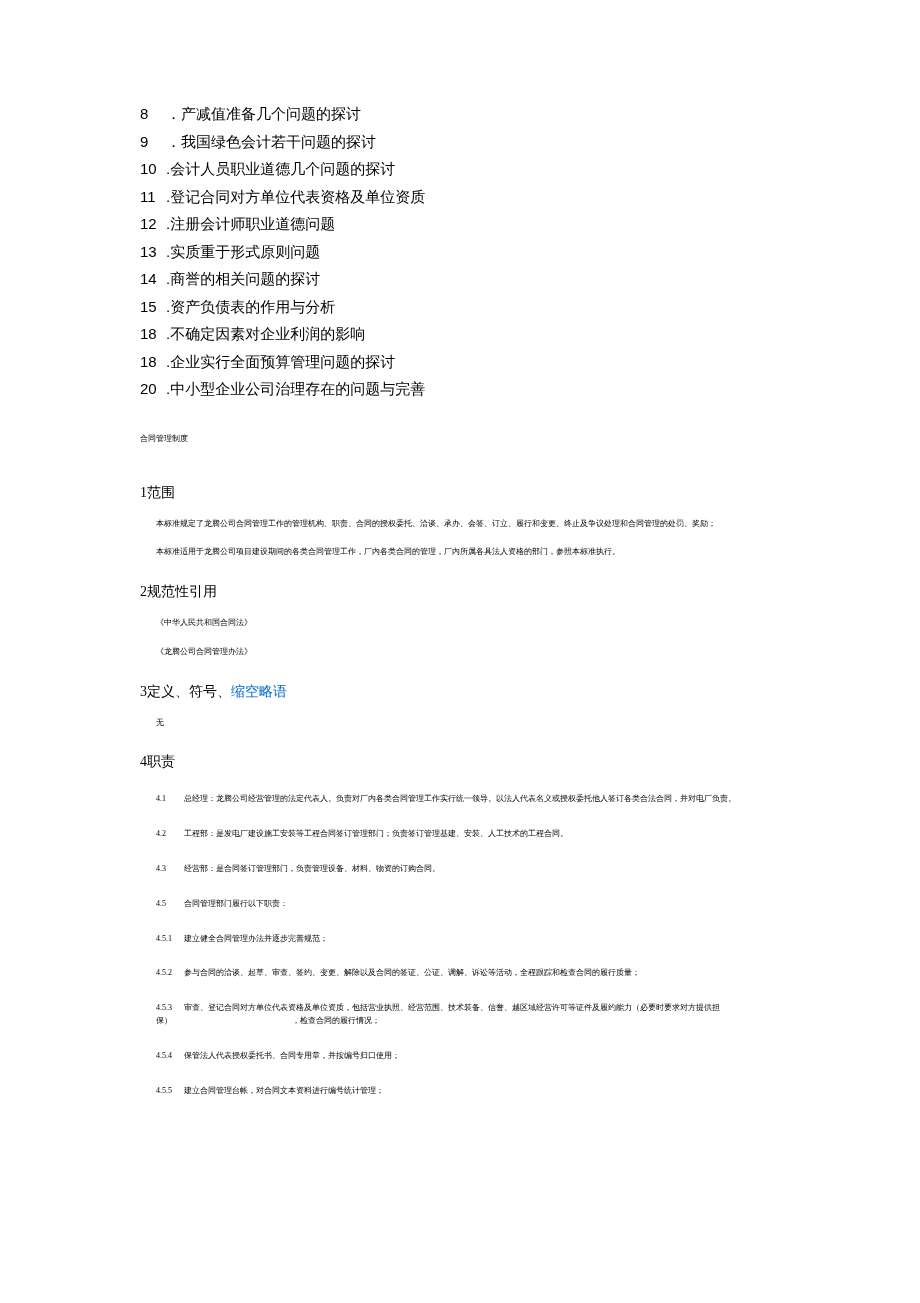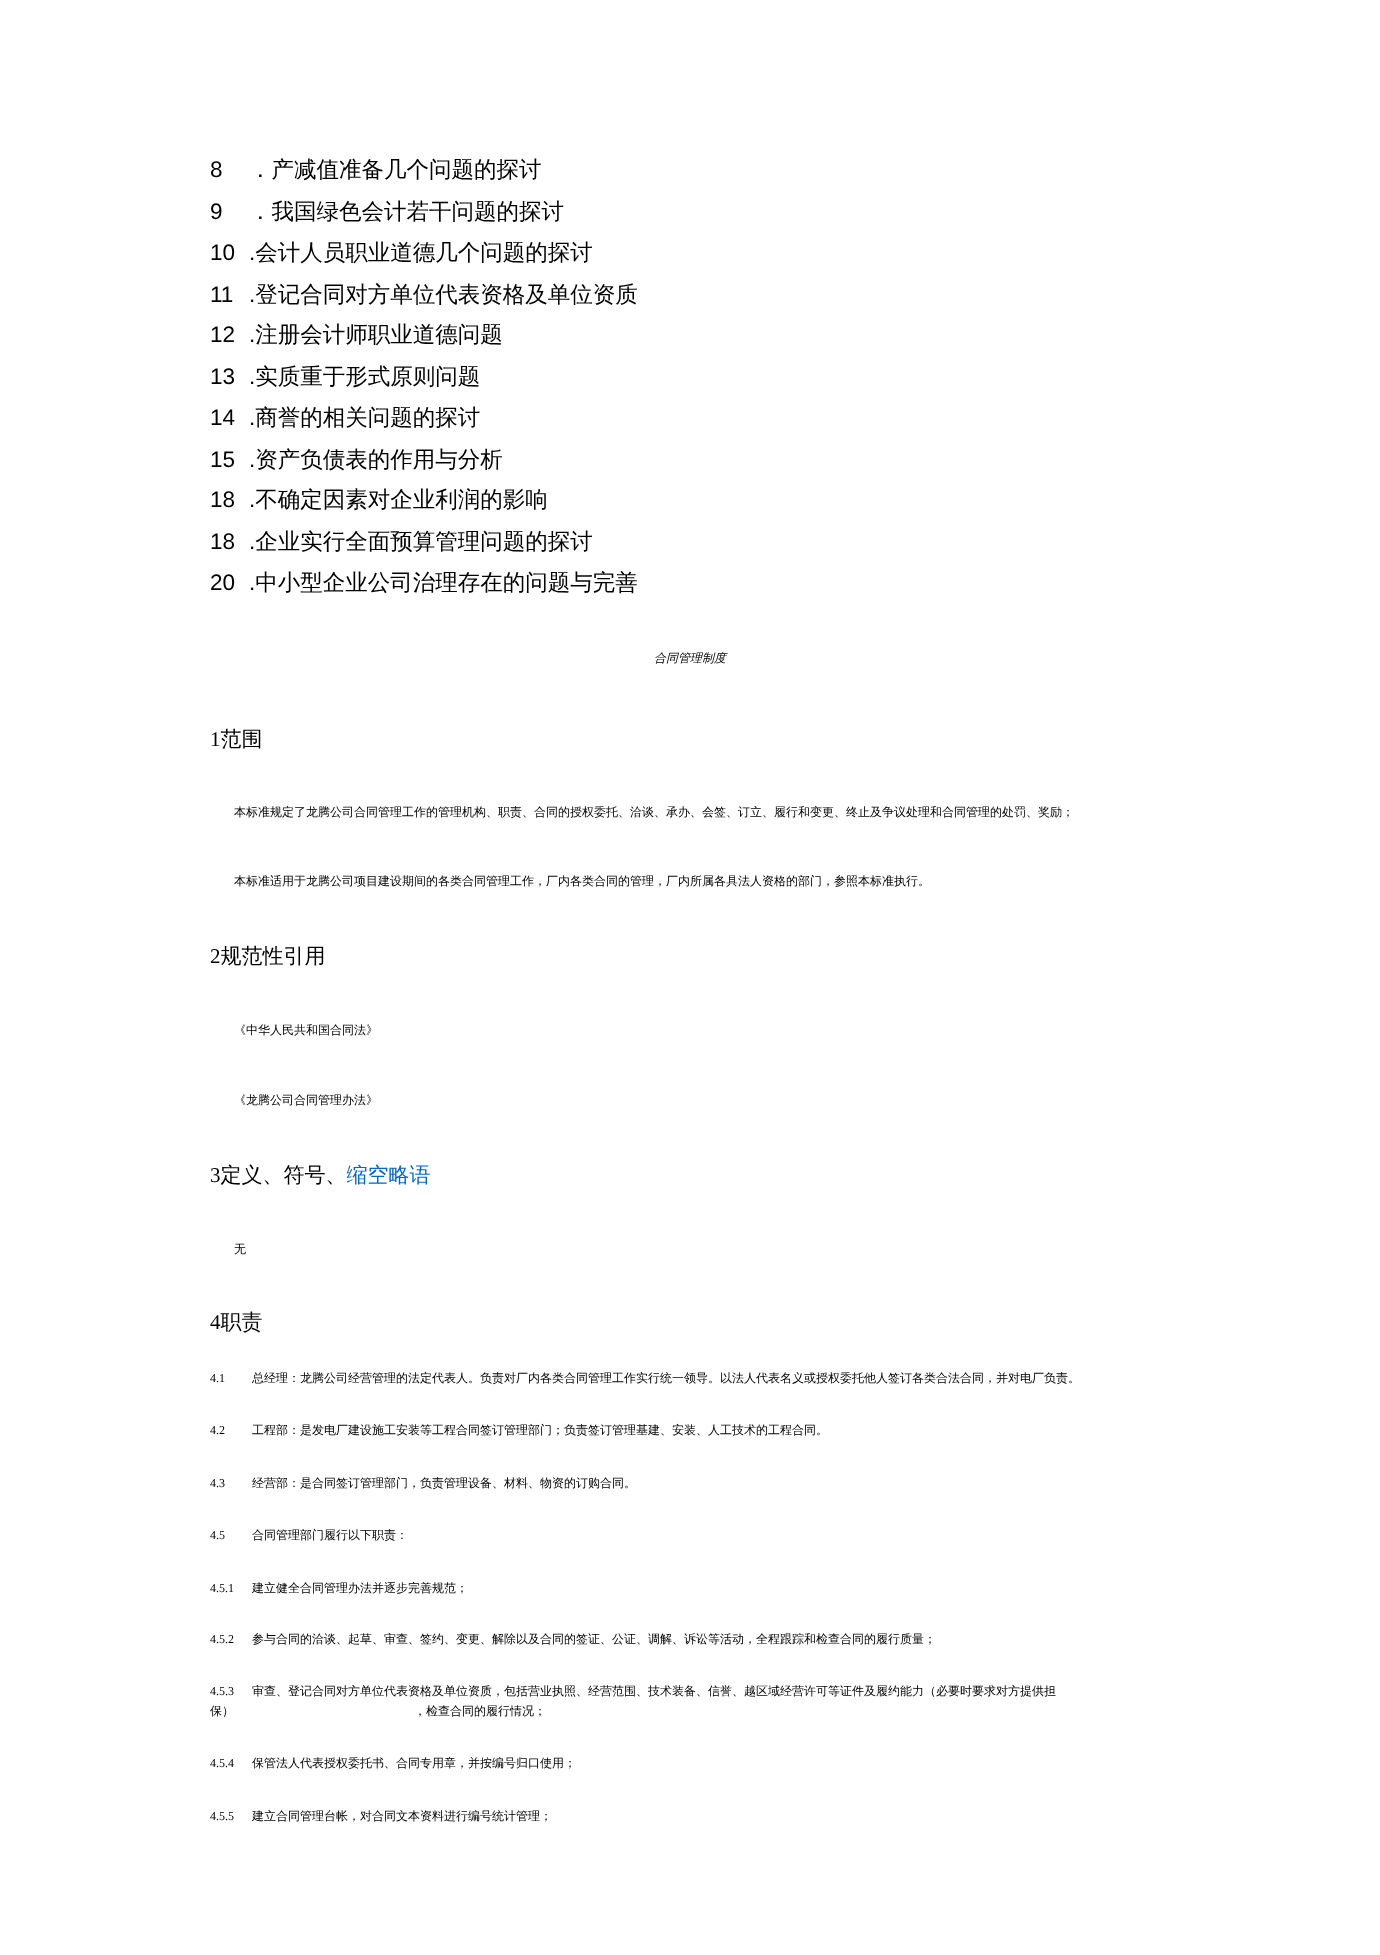--- a/index.html
+++ b/index.html
@@ -18,38 +18,37 @@
       font-family: "Microsoft YaHei", "SimSun", sans-serif;
     }
     .topic-item {
       display: flex;
     }
     .topic-num {
       min-width: 26px;
       text-align: left;
     }
     .doc-title {
-      text-align: center;
+      text-align: left;
       font-size: 8px;
       margin: 14px 0 40px 0;
-      font-style: italic;
     }
     .section-heading {
       font-size: 14px;
       margin: 24px 0 12px 0;
     }
     .para {
       font-size: 8px;
-      margin: 34px 0;
+      margin: 16px 0;
       text-indent: 2em;
       line-height: 1.6;
     }
     .item-row {
       font-size: 8px;
-      margin: 22px 0;
+      margin: 22px 16px;
       line-height: 1.6;
     }
     .item-num {
       display: inline-block;
       min-width: 28px;
     }
     .link-style {
       color: #0066cc;
       text-decoration: none;
     }

